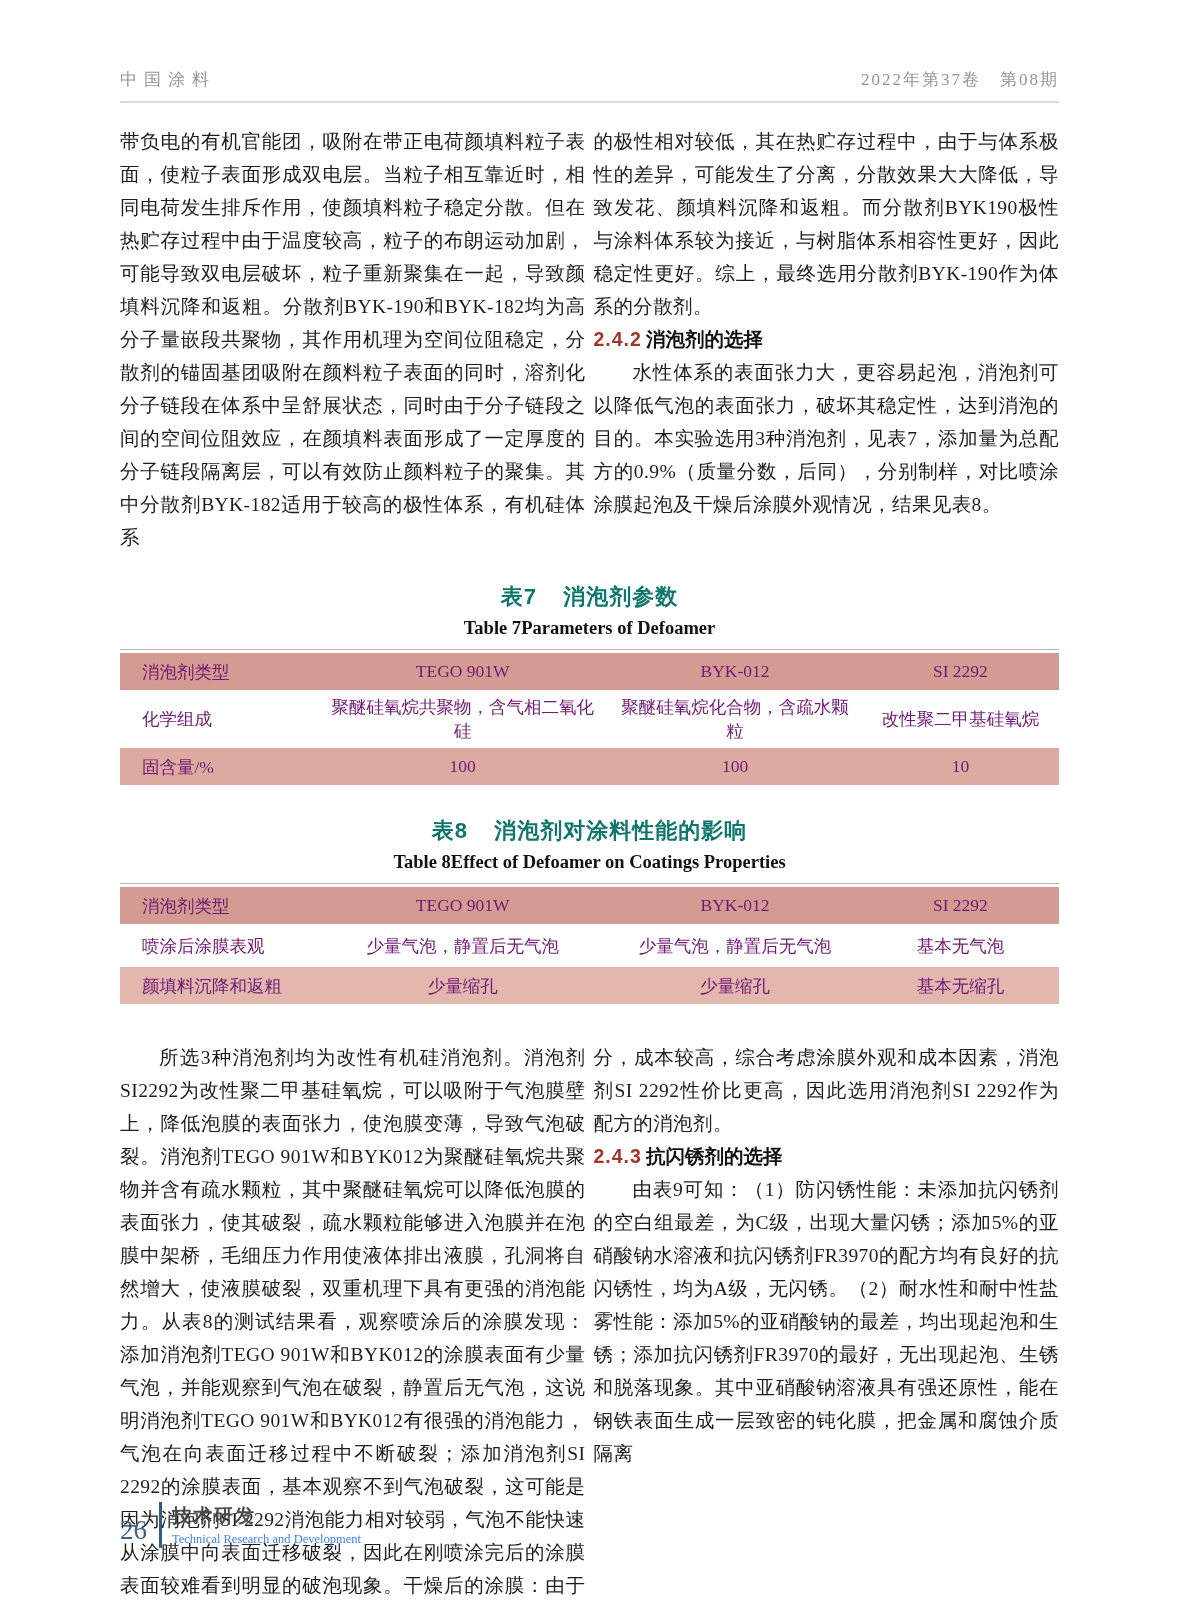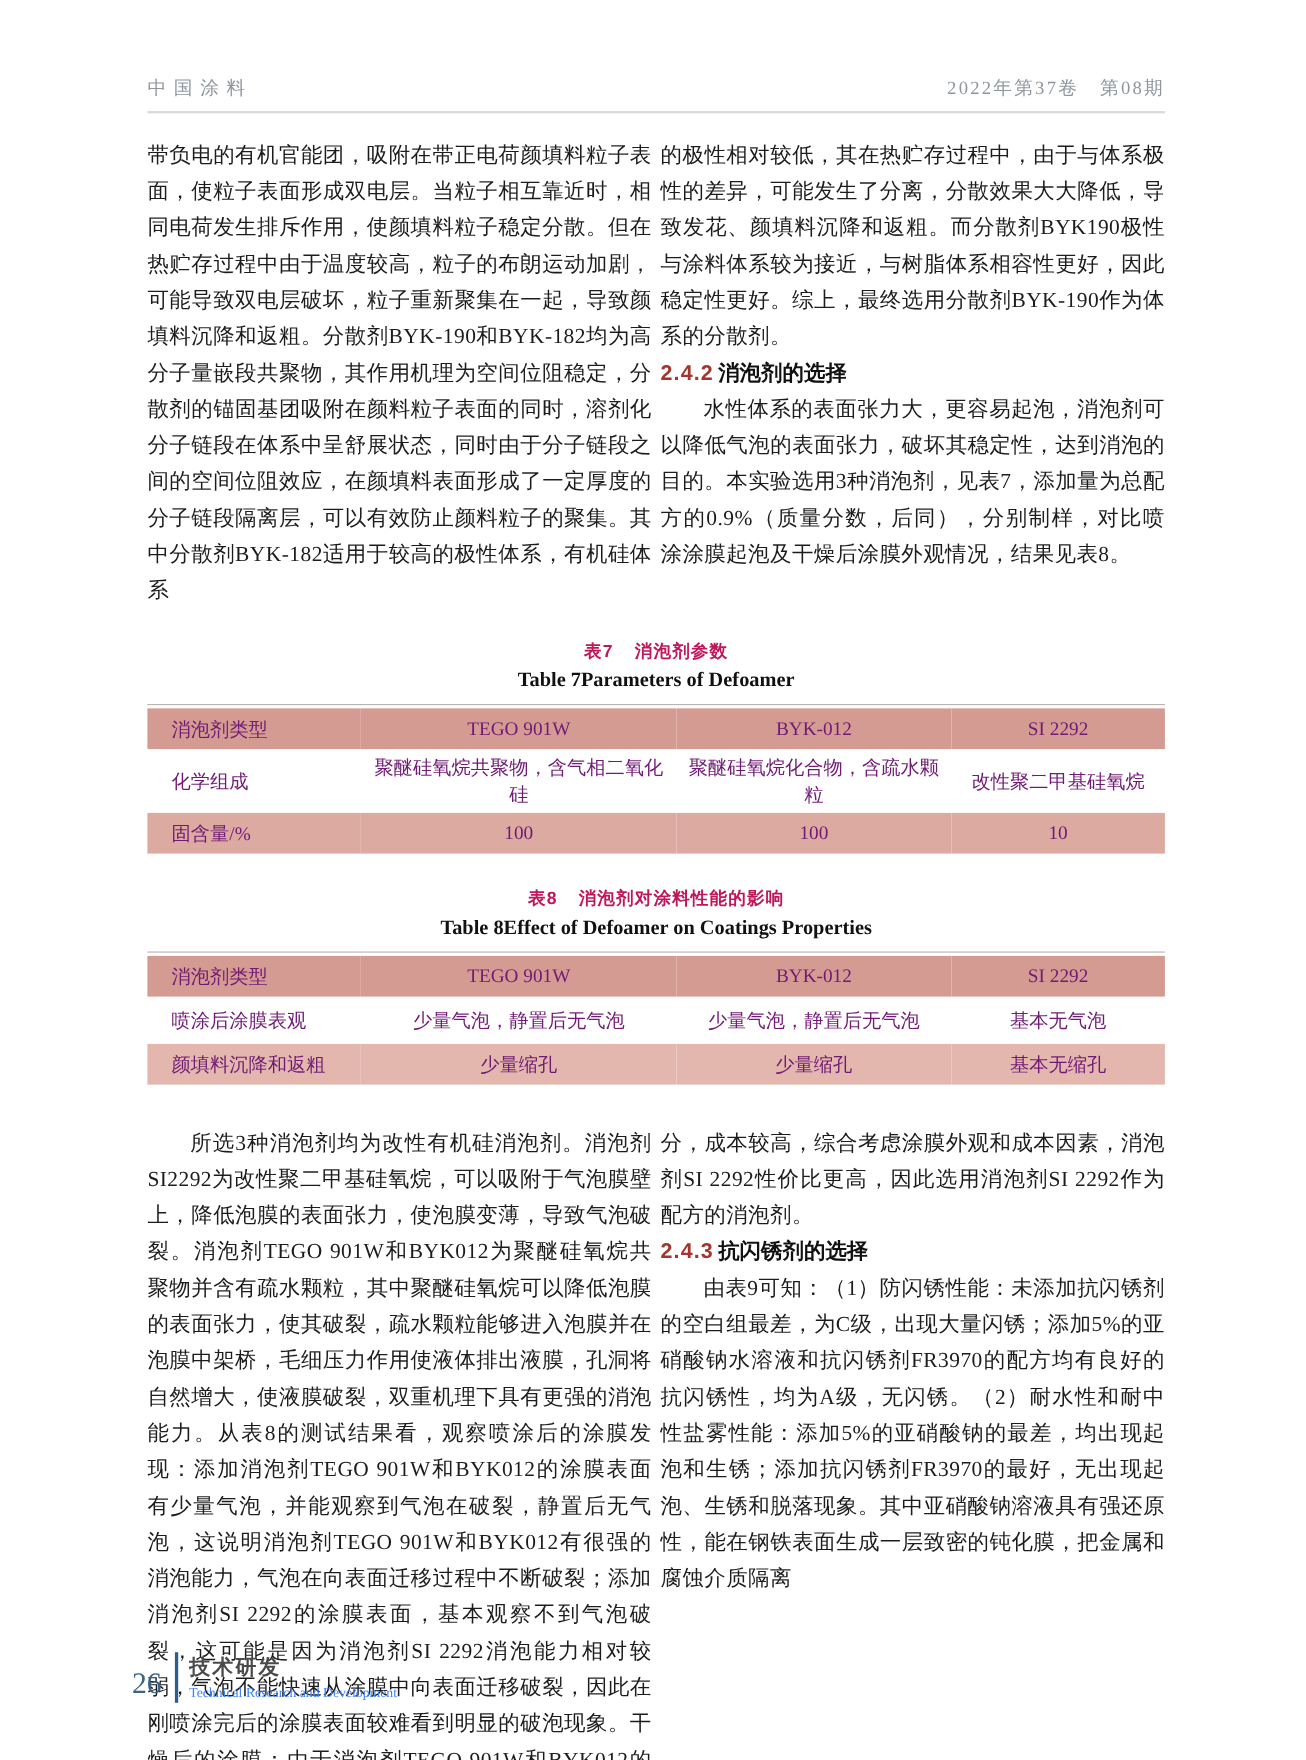--- a/index.html
+++ b/index.html
@@ -5,21 +5,20 @@
   * { margin:0; padding:0; box-sizing:border-box; }
   html,body { background:#ffffff; }
   .page {
     position:relative;
     width:1187px; height:1600px;
     margin:0 auto;
     background:#ffffff;
     font-family:"Liberation Serif","DejaVu Serif",serif;
     color:#1c1c1c;
     overflow:hidden;
-    padding-left:14px;
   }
   .inner { padding:68px 128px 0 120px; }
 
   
   .runhead {
     display:flex; justify-content:space-between; align-items:flex-end;
     color:#8f979e;
     font-size:17px;
     padding-bottom:10px;
     border-bottom:2px solid #d6dadd;
@@ -48,21 +47,21 @@
     font-weight:bold;
     color:#111;
   }
   h3.sec .secnum { color:#a5352c; margin-right:4px; letter-spacing:1px; }
 
   
   .tblock { margin-top:28px; }
   .cap-cn {
     text-align:center;
     font-family:"Liberation Sans","DejaVu Sans",sans-serif;
-    font-weight:bold; font-size:16px; color:#be185d;
+    font-weight:bold; font-size:22px; color:#0f766e;
     letter-spacing:1px;
   }
   .cap-cn .capsp { display:inline-block; width:1.2em; }
   .cap-en {
     text-align:center;
     font-family:"Liberation Serif","DejaVu Serif",serif;
     font-weight:bold; font-size:18.5px; color:#111;
     margin-top:6px;
   }
   table.datatable {

